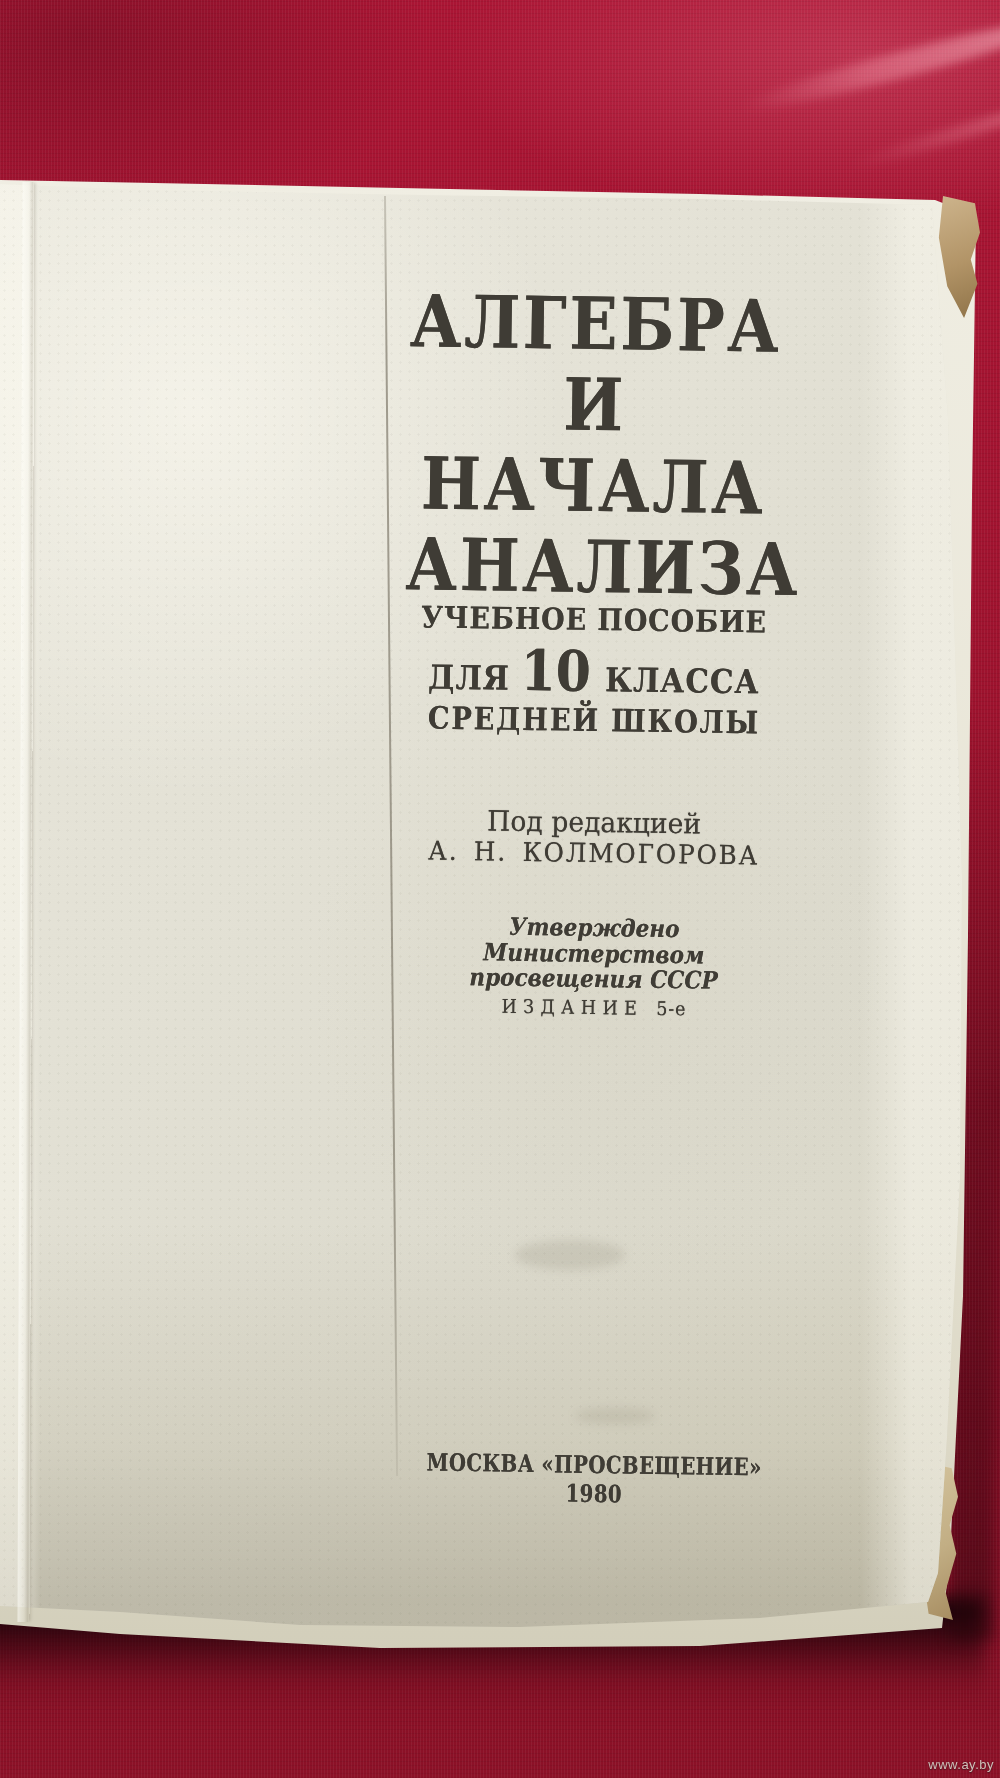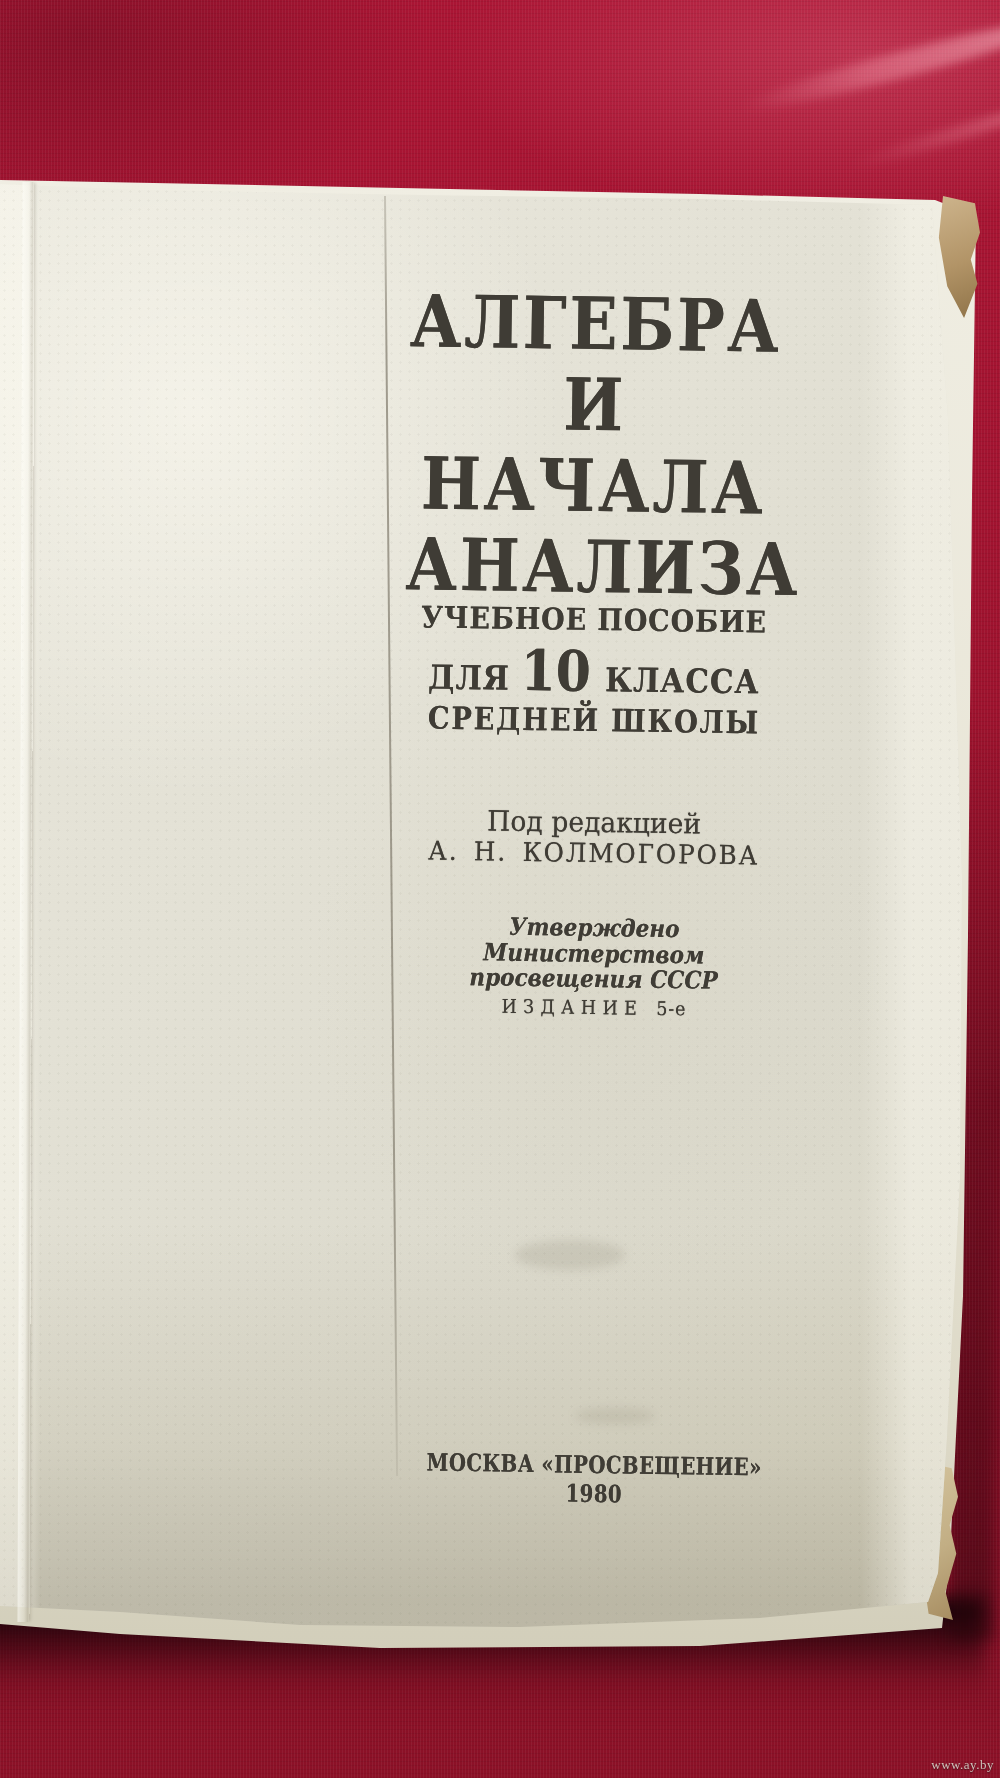--- a/index.html
+++ b/index.html
@@ -109,21 +109,21 @@
   .editor{top:807px;font-size:28px;line-height:31px;transform:rotate(0.85deg) scaleX(0.95);}
   .editor .caps{font-size:26px;letter-spacing:2px;word-spacing:6px;}
   .approval{top:915px;font-size:24px;font-style:italic;font-weight:bold;line-height:25.5px;transform:rotate(0.85deg) scaleX(0.9);}
   .edition{top:996px;font-size:19px;transform:rotate(0.85deg) scaleX(0.92);}
   .edition .word{letter-spacing:7px;}
   .edition .num{letter-spacing:1px;margin-left:8px;}
   .imprint{top:1450px;font-size:24px;font-weight:bold;letter-spacing:0.5px;transform:rotate(0.85deg) scaleX(0.82);}
   
   .watermark{
     position:absolute;right:6px;top:1757px;
-    font-family:Liberation Serif, serif;
+    font-family:Liberation Sans, sans-serif;
     font-size:13px;color:#d9d3c9;letter-spacing:0.5px;opacity:0.9;
     text-shadow:0 1px 1px rgba(42,20,26,0.6),0 0 2px rgba(70,34,40,0.45);
   }
 </style>
 </head>
 <body>
 
 <div class="scene">
 
   <div class="fabric"></div>

